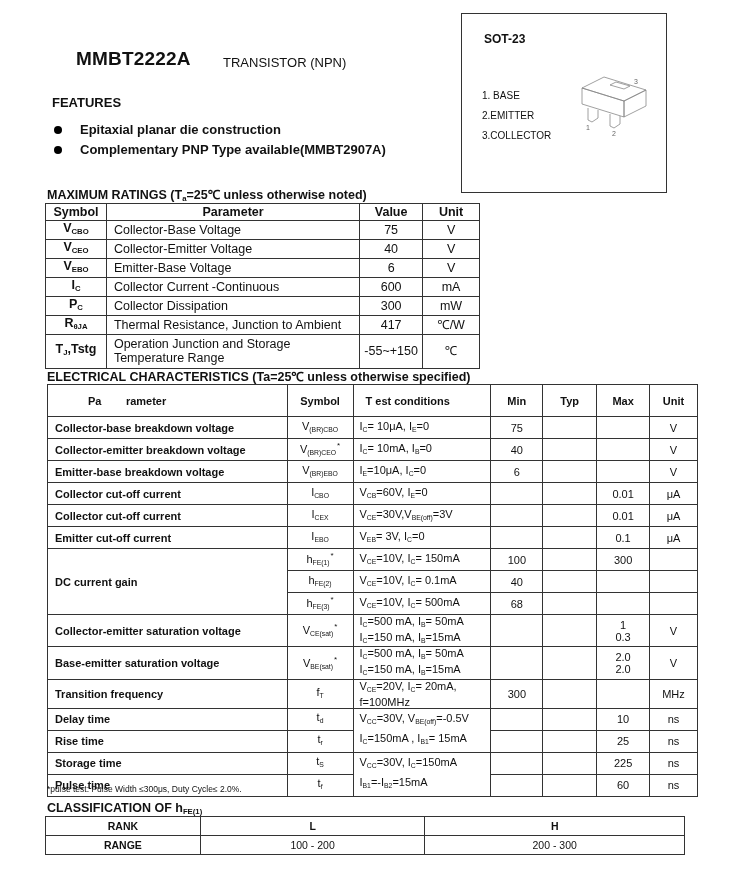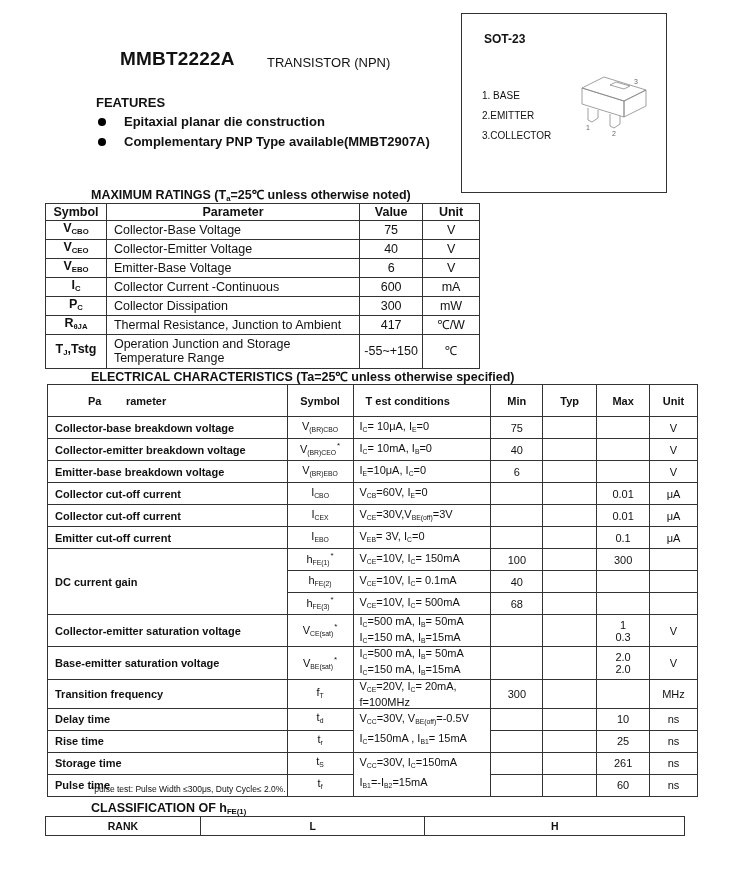--- a/index.html
+++ b/index.html
@@ -1,22 +1,22 @@
 <!DOCTYPE html>
 <html><head>
 <meta charset="utf-8">
 <style>
   * { box-sizing: border-box; margin: 0; padding: 0; }
   html, body { width: 750px; height: 882px; background: #ffffff; overflow: hidden; }
   body { font-family: "Liberation Sans", sans-serif; color: #111; position: relative; }
-  .abs { position: absolute; padding-left: 44px; }
+  .abs { position: absolute; }
   .title { left: 76px; top: 48px; font-size: 19px; font-weight: bold; letter-spacing: 0.2px; }
   .subtitle { left: 223px; top: 55px; font-size: 13px; }
   .features-h { left: 52px; top: 95px; font-size: 13px; font-weight: bold; }
-  .feat { left: 52px; font-size: 13px; font-weight: bold; display: flex; align-items: center; }
+  .feat { left: 52px; font-size: 13px; font-weight: bold; display: flex; align-items: center; margin-top: 8px; }
   .feat .dot { width: 8px; height: 8px; border-radius: 50%; background: #000; margin-right: 18px; margin-left: 2px; }
   .pkg-box { left: 461px; top: 13px; width: 206px; height: 180px; border: 1.5px solid #333; }
   .pkg-title { left: 22px; top: 18px; font-size: 12px; font-weight: bold; position: absolute; }
   .pkg-pin { left: 20px; font-size: 10px; position: absolute; }
   .pkg-svg { position: absolute; left: 112px; top: 60px; }
 
   .sec-h { font-size: 12.5px; font-weight: bold; }
   .sub { font-size: 0.62em; vertical-align: -0.25em; font-weight: inherit; }
   .sup-dot { font-size: 8px; vertical-align: 0.6em; margin-left: 1px; }
 
@@ -326,21 +326,21 @@
 
   <tr>
     <td class="p">Storage time</td>
     <td class="s"><span>t</span><span class="sub">S</span></td>
     <td class="c" rowspan="2">
       <div style="margin-bottom:4px"><span>V</span><span class="sub">CC</span><span>=30V, </span><span>I</span><span class="sub">C</span><span>=150mA</span></div>
       <div><span>I</span><span class="sub">B1</span><span>=-</span><span>I</span><span class="sub">B2</span><span>=15mA</span></div>
     </td>
     <td class="n"></td>
     <td class="n"></td>
-    <td class="n">261</td>
+    <td class="n">225</td>
     <td class="n">ns</td>
   </tr>
 
   <tr>
     <td class="p">Pulse time</td>
     <td class="s"><span>t</span><span class="sub">f</span></td>
     <td class="n"></td>
     <td class="n"></td>
     <td class="n">60</td>
     <td class="n">ns</td>
@@ -359,14 +359,19 @@
       <col style="width:155px">
       <col style="width:225px">
       <col style="width:260px">
     </colgroup>
   <tbody>
       <tr>
     <td class="h">RANK</td>
     <td class="h">L</td>
     <td class="h">H</td>
   </tr>
+  <tr>
+    <td class="h">RANGE</td>
+    <td>100 - 200</td>
+    <td>200 - 300</td>
+  </tr>
 </tbody>
   </table>
 
 </body></html>

